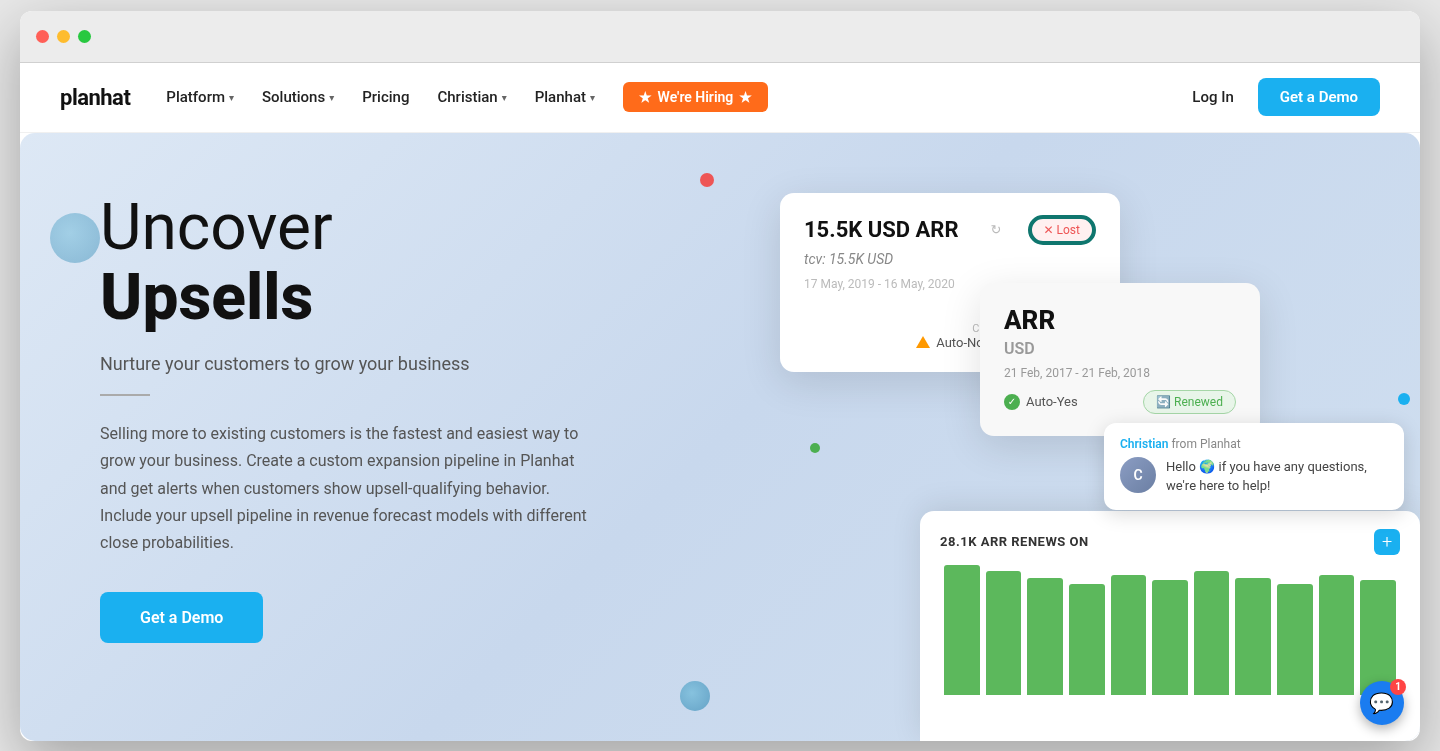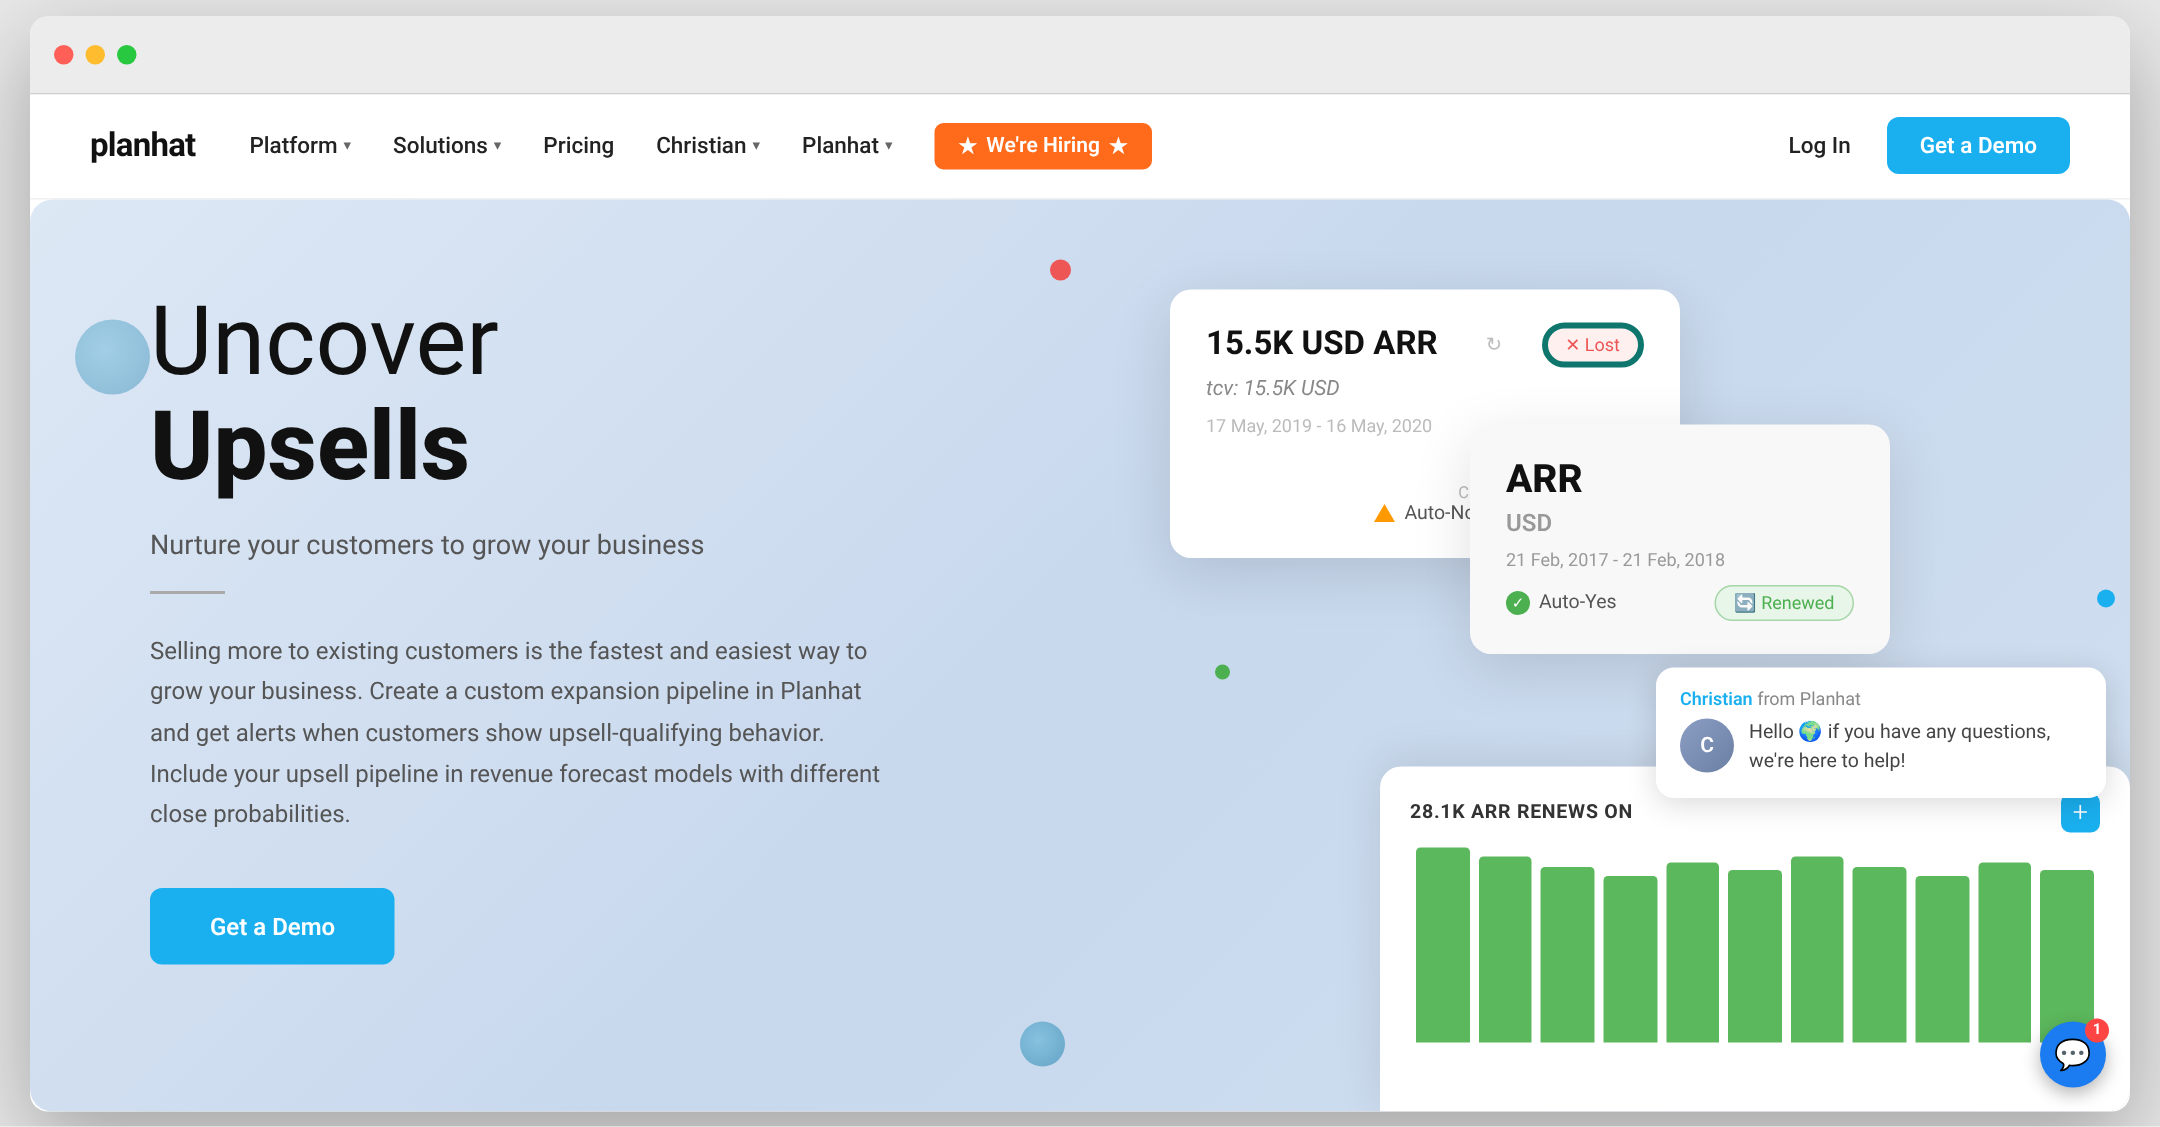--- a/index.html
+++ b/index.html
@@ -372,21 +372,21 @@
       justify-content: center;
       color: #fff;
       font-size: 18px;
       font-weight: 300;
       cursor: pointer;
     }
 
     
     .chat-bubble {
       position: absolute;
-      bottom: 209px;
+      bottom: 231px;
       right: 16px;
       background: #fff;
       border-radius: 12px;
       padding: 14px 16px;
       box-shadow: 0 4px 20px rgba(0,0,0,0.15);
       width: 300px;
       z-index: 10;
     }
 
     .chat-from {

